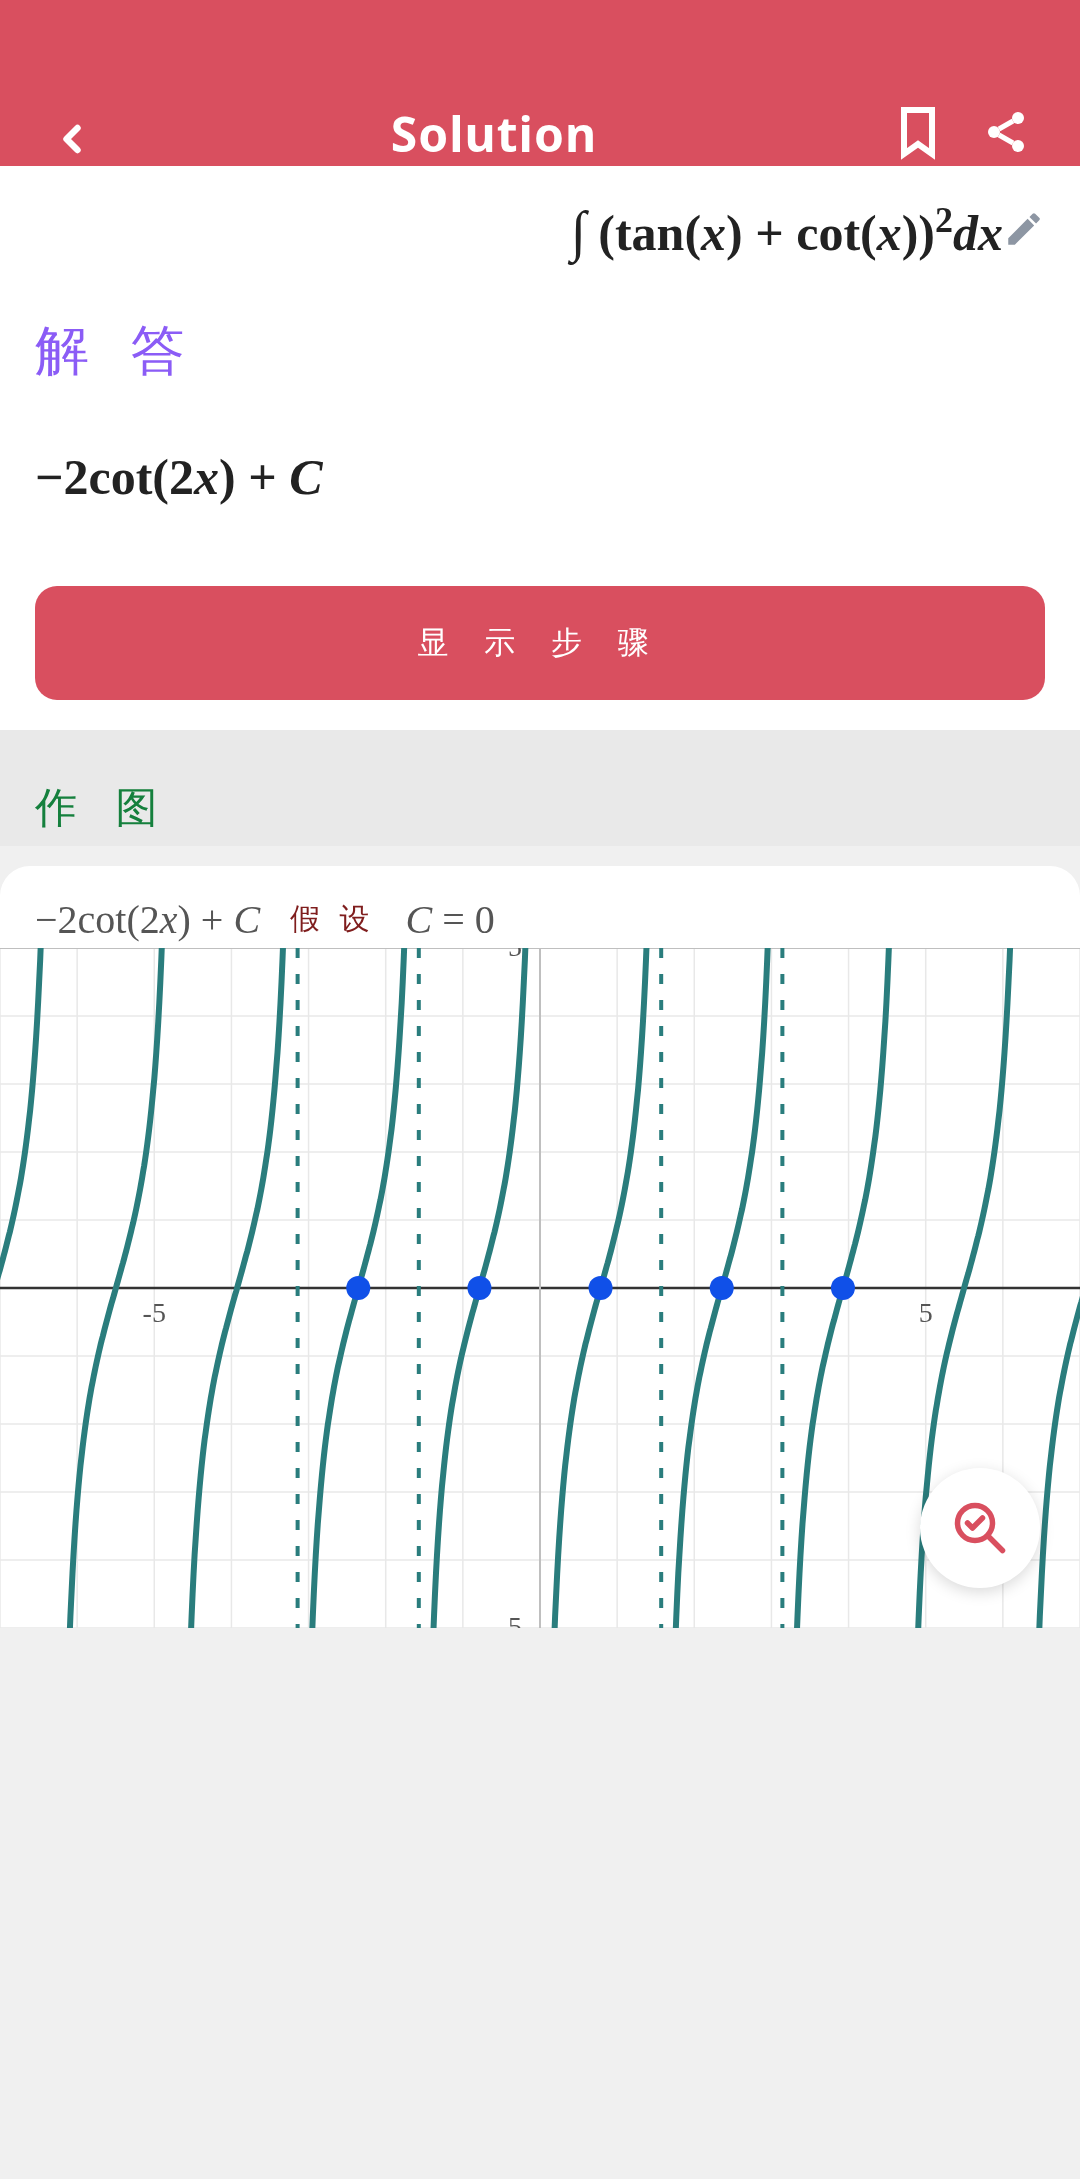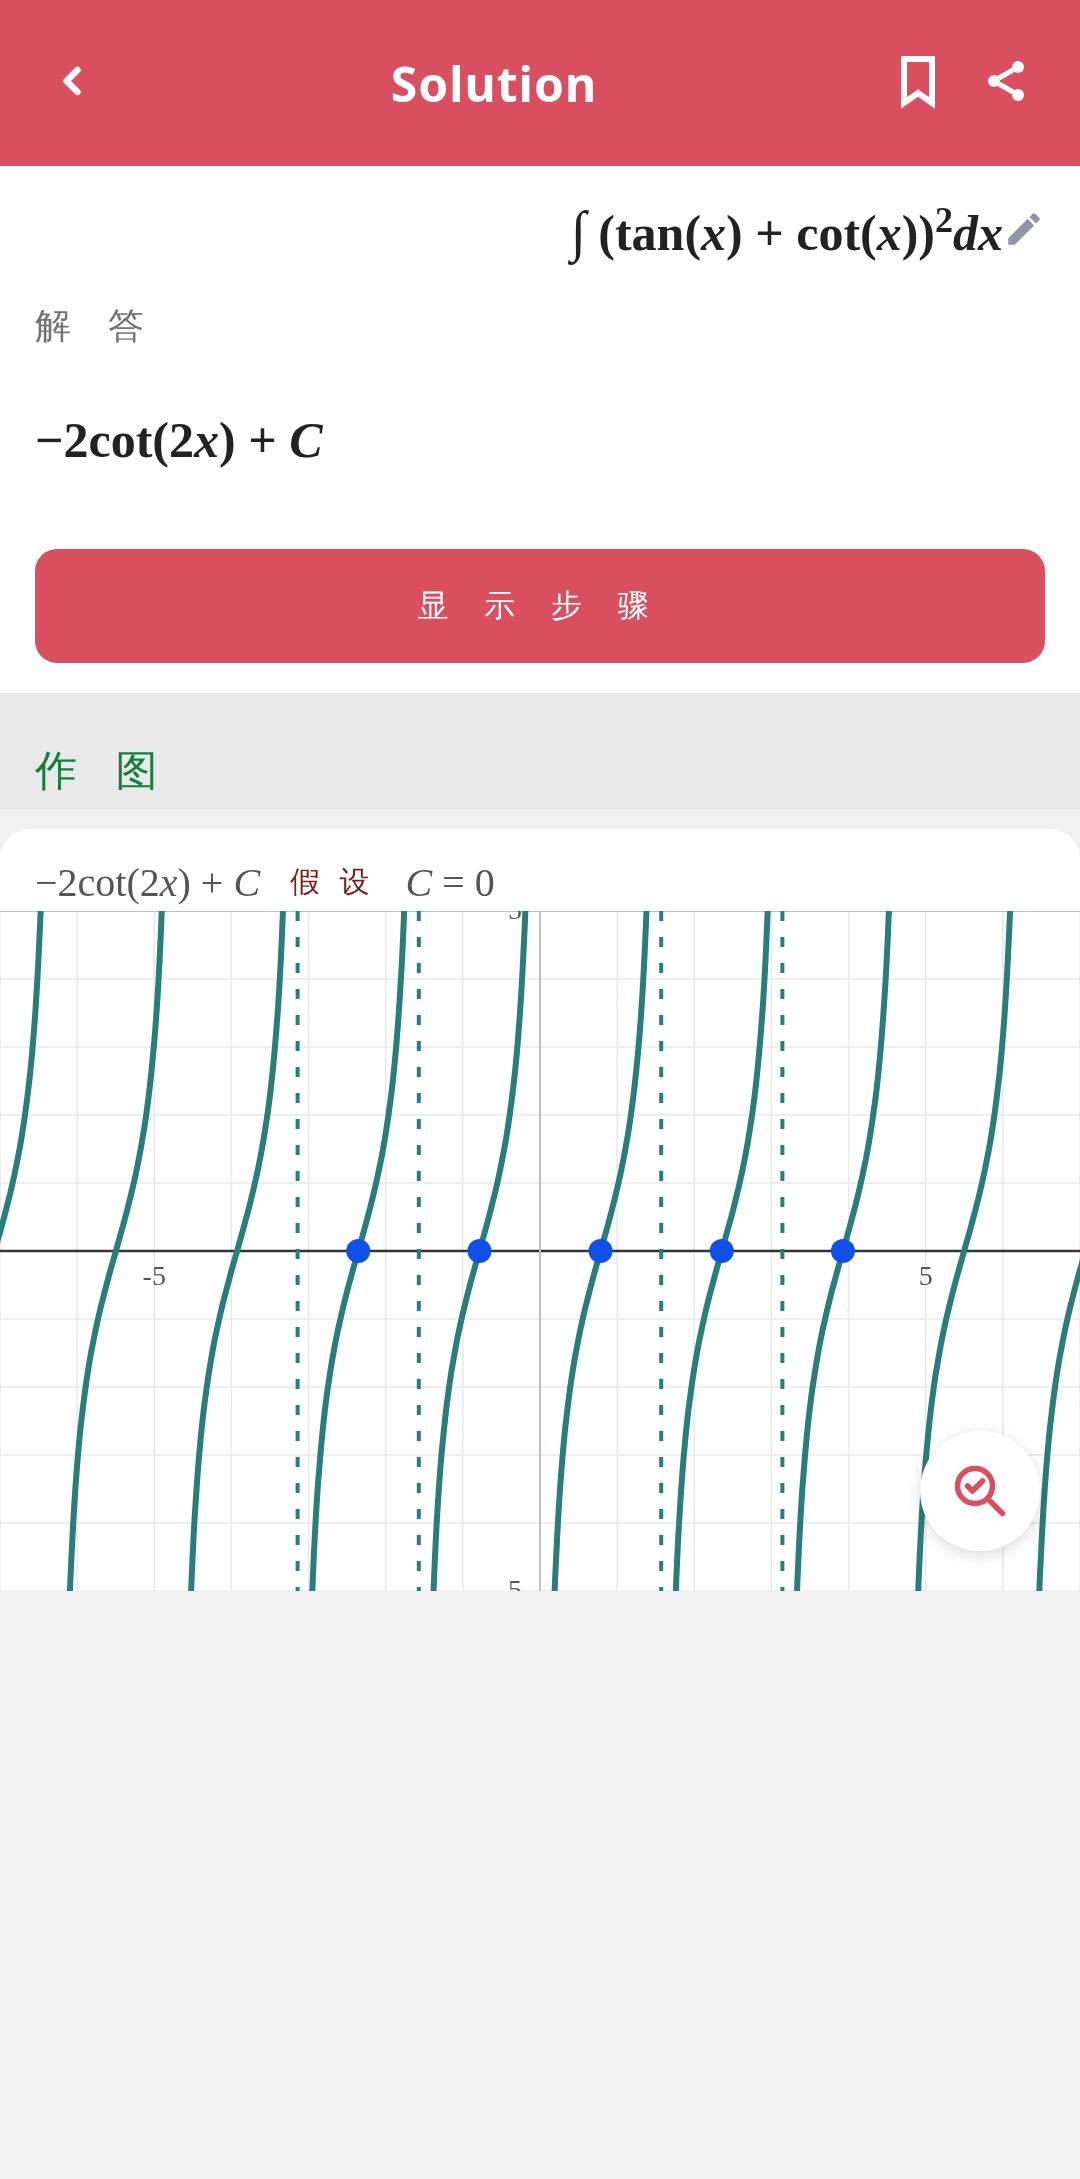--- a/index.html
+++ b/index.html
@@ -1,38 +1,38 @@
 <!DOCTYPE html>
 <html><head>
 <meta charset="utf-8">
 <style>
   * { margin: 0; padding: 0; box-sizing: border-box; }
   body { font-family: system-ui, -apple-system, sans-serif; background: #f0f0f0; width: 1080px; }
   .header {
     background: #d94f5f;
     height: 166px;
     display: flex;
-    align-items: center;
+    align-items: flex-end;
     justify-content: space-between;
     padding: 0 50px;
     color: white;
   }
   .back-icon { cursor: pointer; }
   .title { flex: 1; text-align: center; font-size: 48px; font-weight: 700; letter-spacing: 1px; }
   .header-actions { display: flex; gap: 40px; align-items: center; }
   .content { background: white; padding: 25px 35px 30px 35px; position: relative; }
   .formula-row { display: flex; align-items: center; justify-content: flex-end; margin-top: 8px; }
   .formula-main { font-family: "Times New Roman", serif; font-size: 50px; font-weight: 700; color: #222; }
   .formula-main .int { font-size: 56px; }
   .formula-main .sup { font-size: 36px; vertical-align: super; }
   .section-label {
     font-family: "STKaiti", "KaiTi", "楷体", serif;
-    font-size: 36px;
-    color: #737373;
-    margin-top: 39px;
+    font-size: 54px;
+    color: #8b5cf6;
+    margin-top: 52px;
     letter-spacing: 14px;
   }
   .answer {
     font-family: "Times New Roman", serif;
     font-size: 50px;
     font-weight: 700;
     color: #222;
     margin-top: 60px;
   }
   .show-steps-btn {

